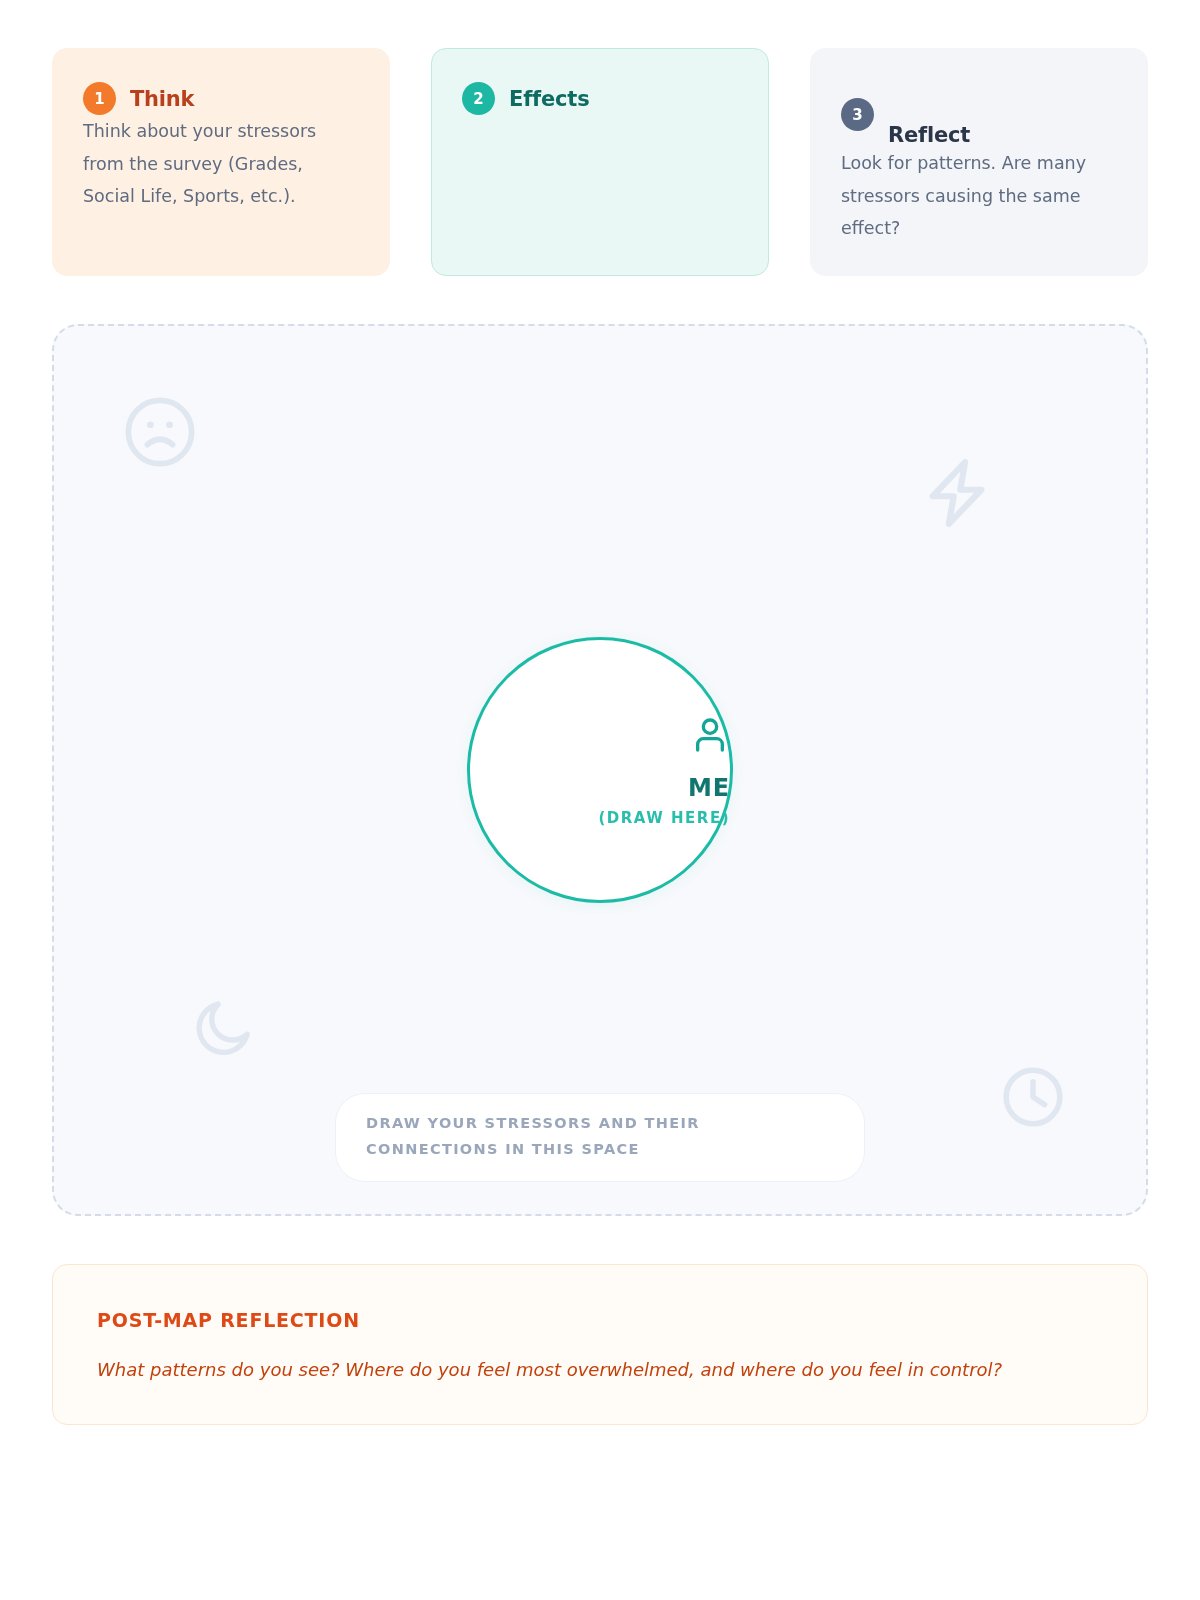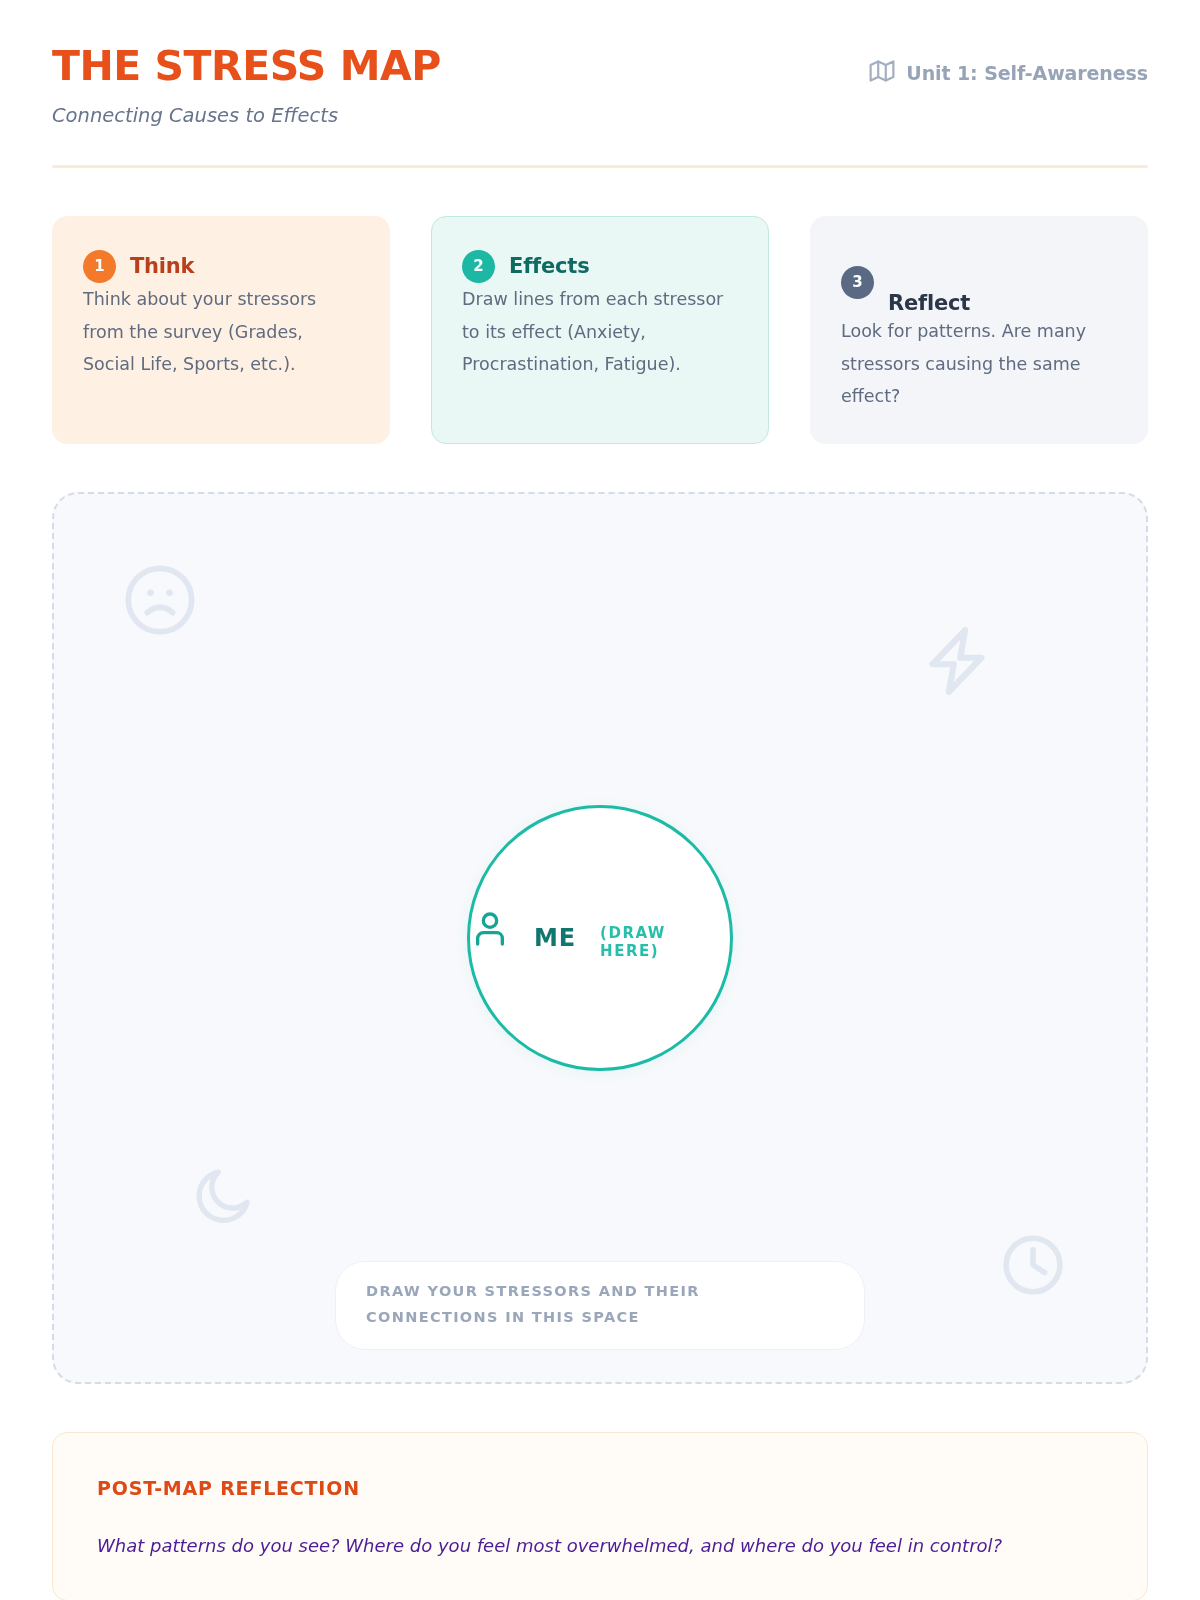--- a/index.html
+++ b/index.html
@@ -145,25 +145,24 @@
     position: absolute;
     left: 50%;
     top: 444px;
     transform: translate(-50%, -50%);
     width: 266px;
     height: 266px;
     border-radius: 50%;
     background: #FFFFFF;
     border: 3px solid #1CBBA6;
     display: flex;
-    flex-direction: row;
-    align-items: center;
+    flex-direction: column;
+    align-items: flex-end;
     justify-content: center;
     box-shadow: 0 2px 14px rgba(28,187,166,0.07);
-    gap: 24px;
   }
   .me-person { margin-bottom: 14px; }
   .me-label {
     font-size: 24px;
     font-weight: 700;
     letter-spacing: 0.9px;
     color: #11766E;
     font-family: "DejaVu Sans", sans-serif;
   }
   .me-sub {
@@ -205,69 +204,48 @@
     min-height: 160px;
   }
   .reflection-title {
     font-size: 19px;
     font-weight: 700;
     letter-spacing: 0.8px;
     color: #DE4A16;
     font-family: "DejaVu Sans", sans-serif;
   }
   .reflection-prompt {
-    margin-top: 36px;
+    margin-top: 28px;
     font-size: 18px;
     font-style: italic;
-    color: #4c1d95;
+    color: #c2410c;
     font-family: "DejaVu Sans", sans-serif;
   }
 </style>
 </head>
 <body>
 
 <div class="page">
 
-  <div class="header">
-    <div class="header-row">
-      <div class="title-block">
-        <div class="page-title">THE STRESS MAP</div>
-        <div class="page-subtitle">Connecting Causes to Effects</div>
-      </div>
-
-      <div class="unit-badge">
-        <span class="map-icon">
-          <svg width="26" height="26" viewBox="0 0 24 24" fill="none" stroke="#A3AEC0" stroke-width="2" stroke-linecap="round" stroke-linejoin="round">
-            <path d="M1.5 6.5 L8.5 3.2 L15.5 6.5 L22.5 3.2 L22.5 17.5 L15.5 20.8 L8.5 17.5 L1.5 20.8 Z"></path>
-            <path d="M8.5 3.2 L8.5 17.5"></path>
-            <path d="M15.5 6.5 L15.5 20.8"></path>
-          </svg>
-        </span>
-        <span class="unit-badge-label">Unit 1: Self-Awareness</span>
-      </div>
-    </div>
-    <div class="header-divider"></div>
-  </div>
 
   <div class="steps">
 
     <div class="step-card gather">
       <div class="step-head">
         <div class="step-num">1</div>
         <div class="step-title">Think</div>
       </div>
       <div class="step-body">Think about your stressors from the survey (Grades, Social Life, Sports, etc.).</div>
     </div>
 
     <div class="step-card connect">
       <div class="step-head">
         <div class="step-num">2</div>
         <div class="step-title">Effects</div>
       </div>
-      <div class="step-body">Draw lines from each stressor to its effect (Anxiety, Procrastination, Fatigue).</div>
     </div>
 
     <div class="step-card reflect">
       <div class="step-head">
         <div class="step-num">3</div>
         <div class="step-title">Reflect</div>
       </div>
       <div class="step-body">Look for patterns. Are many stressors causing the same effect?</div>
     </div>
 

